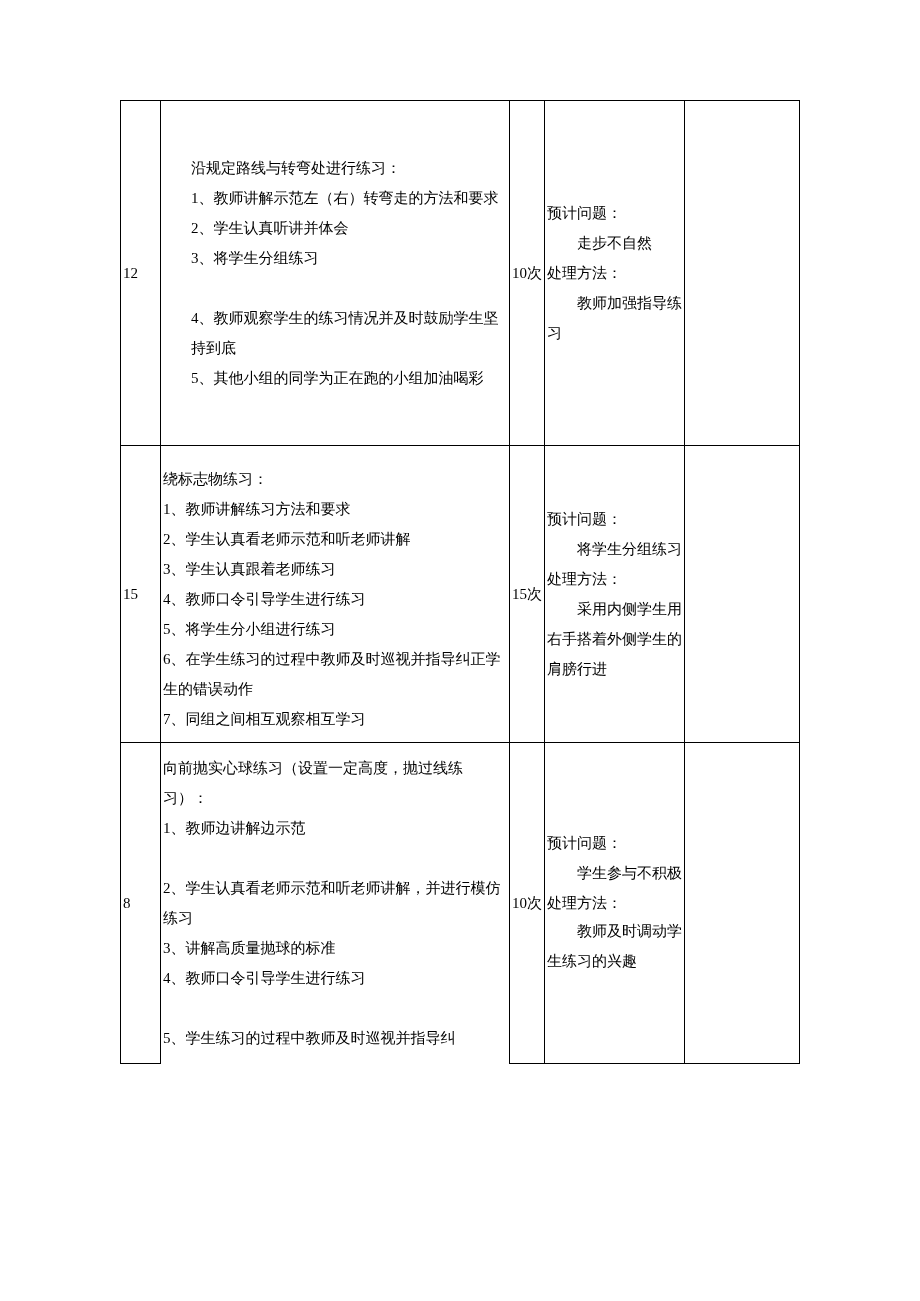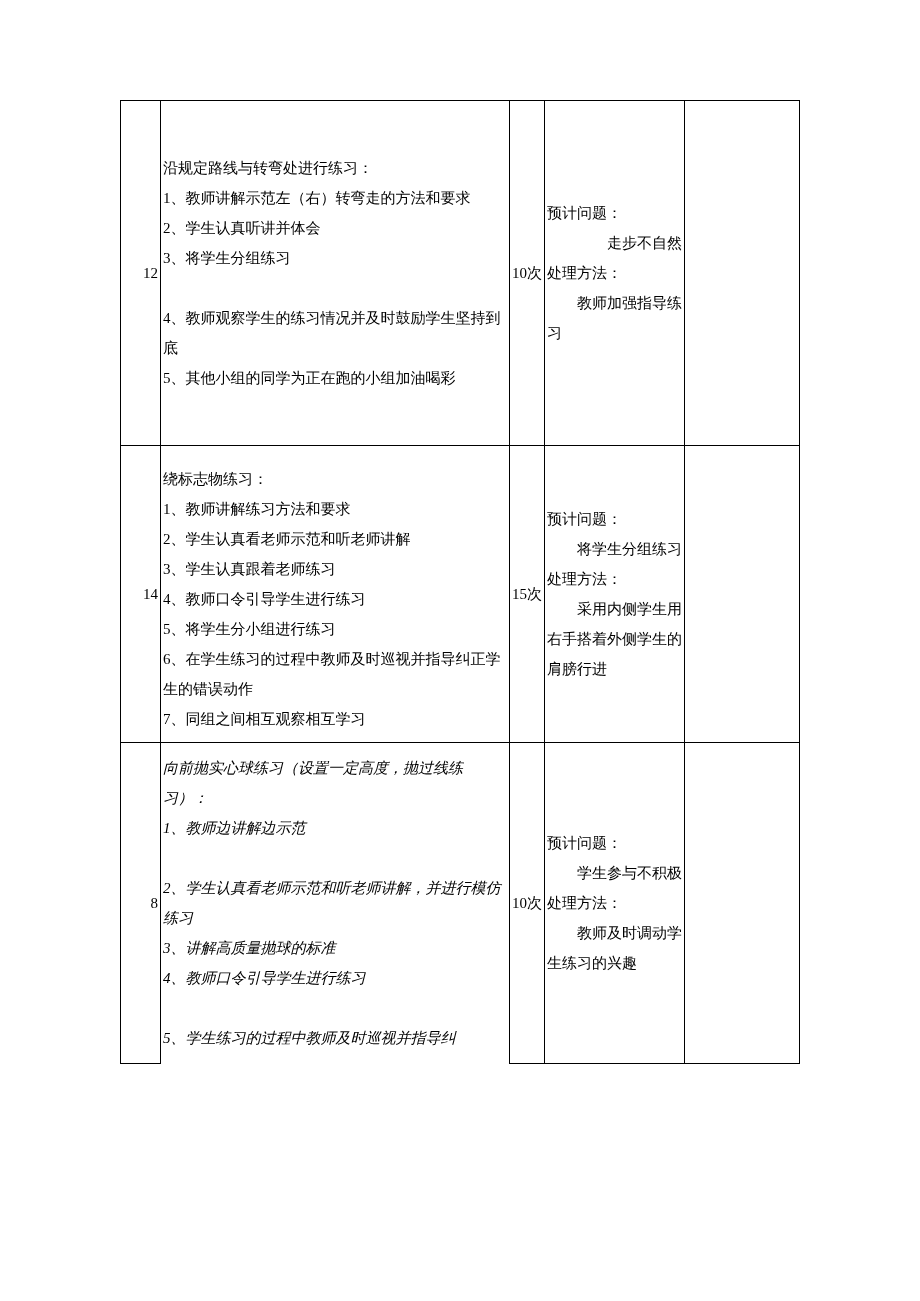--- a/index.html
+++ b/index.html
@@ -20,42 +20,41 @@
     table-layout: fixed;
   }
   td {
     border: 1px solid #000;
     vertical-align: middle;
     padding: 4px 2px;
     line-height: 2.0;
   }
   .col-time {
     width: 35px;
-    text-align: right;
+    text-align: left;
     padding-left: 2px;
     margin-left: 28px;
   }
   .col-content {
     width: auto;
   }
   .col-count {
     width: 30px;
     text-align: center;
   }
   .col-issue {
     width: 135px;
     margin-left: 47px;
   }
   .col-last {
     width: 110px;
   }
   .indent {
     text-indent: 2em;
     display: block;
-    text-align: right;
   }
   .content-block {
     padding: 6px 0;
   }
   .big-pad {
     padding-top: 48px;
     padding-bottom: 48px;
   }
   .mid-pad {
     padding-top: 14px;
@@ -66,21 +65,21 @@
 <body>
 
 <div class="page">
   <table>
     <tbody>
         <tr>
       <td class="col-time">
         <span>12</span>
       </td>
       <td class="col-content">
-        <div class="content-block big-pad" style="white-space: pre-line;">沿规定路线与转弯处进行练习：
+        <div class="content-block big-pad" style="white-space: pre-line; margin-left: 28px;">沿规定路线与转弯处进行练习：
 1、教师讲解示范左（右）转弯走的方法和要求
 2、学生认真听讲并体会
 3、将学生分组练习
 
 4、教师观察学生的练习情况并及时鼓励学生坚持到底
 5、其他小组的同学为正在跑的小组加油喝彩</div>
       </td>
       <td class="col-count">
         <span>10次</span>
       </td>
@@ -90,21 +89,21 @@
               <span class="indent">走步不自然</span>
             </div>
         <div>处理方法：</div>
         <div style="text-indent:2em;"><span>教师加强指导练习</span></div>
       </td>
       <td class="col-last"></td>
     </tr>
 
     <tr>
       <td class="col-time">
-        <span>14</span>
+        <span>15</span>
       </td>
       <td class="col-content">
         <div class="content-block mid-pad" style="white-space: pre-line;">绕标志物练习：
 1、教师讲解练习方法和要求
 2、学生认真看老师示范和听老师讲解
 3、学生认真跟着老师练习
 4、教师口令引导学生进行练习
 5、将学生分小组进行练习
 6、在学生练习的过程中教师及时巡视并指导纠正学生的错误动作
 7、同组之间相互观察相互学习</div>
@@ -119,35 +118,35 @@
         <div style="text-indent:2em;"><span>采用内侧学生用右手搭着外侧学生的肩膀行进</span></div>
       </td>
       <td class="col-last"></td>
     </tr>
 
     <tr>
       <td class="col-time">
         <span>8</span>
       </td>
       <td class="col-content" style="border-bottom: none;">
-        <div class="content-block" style="white-space: pre-line; font-style: italic;">向前抛实心球练习（设置一定高度，抛过线练习）：
+        <div class="content-block" style="white-space: pre-line;">向前抛实心球练习（设置一定高度，抛过线练习）：
 1、教师边讲解边示范
 
 2、学生认真看老师示范和听老师讲解，并进行模仿练习
 3、讲解高质量抛球的标准
 4、教师口令引导学生进行练习
 
 5、学生练习的过程中教师及时巡视并指导纠</div>
       </td>
       <td class="col-count">
         <span>10次</span>
       </td>
       <td class="col-issue">
         <div>预计问题：</div>
         <div style="text-indent:2em;"><span>学生参与不积极</span></div>
         <div>处理方法：</div>
-        <div style="text-indent:2em;"><span>教师及时调动学生练习的兴趣</span></div>
+        <div style="text-indent:2em;font-family:Liberation Mono, monospace;"><span>教师及时调动学生练习的兴趣</span></div>
       </td>
       <td class="col-last"></td>
     </tr>
   </tbody>
     </table>
 </div>
 
 </body></html>

